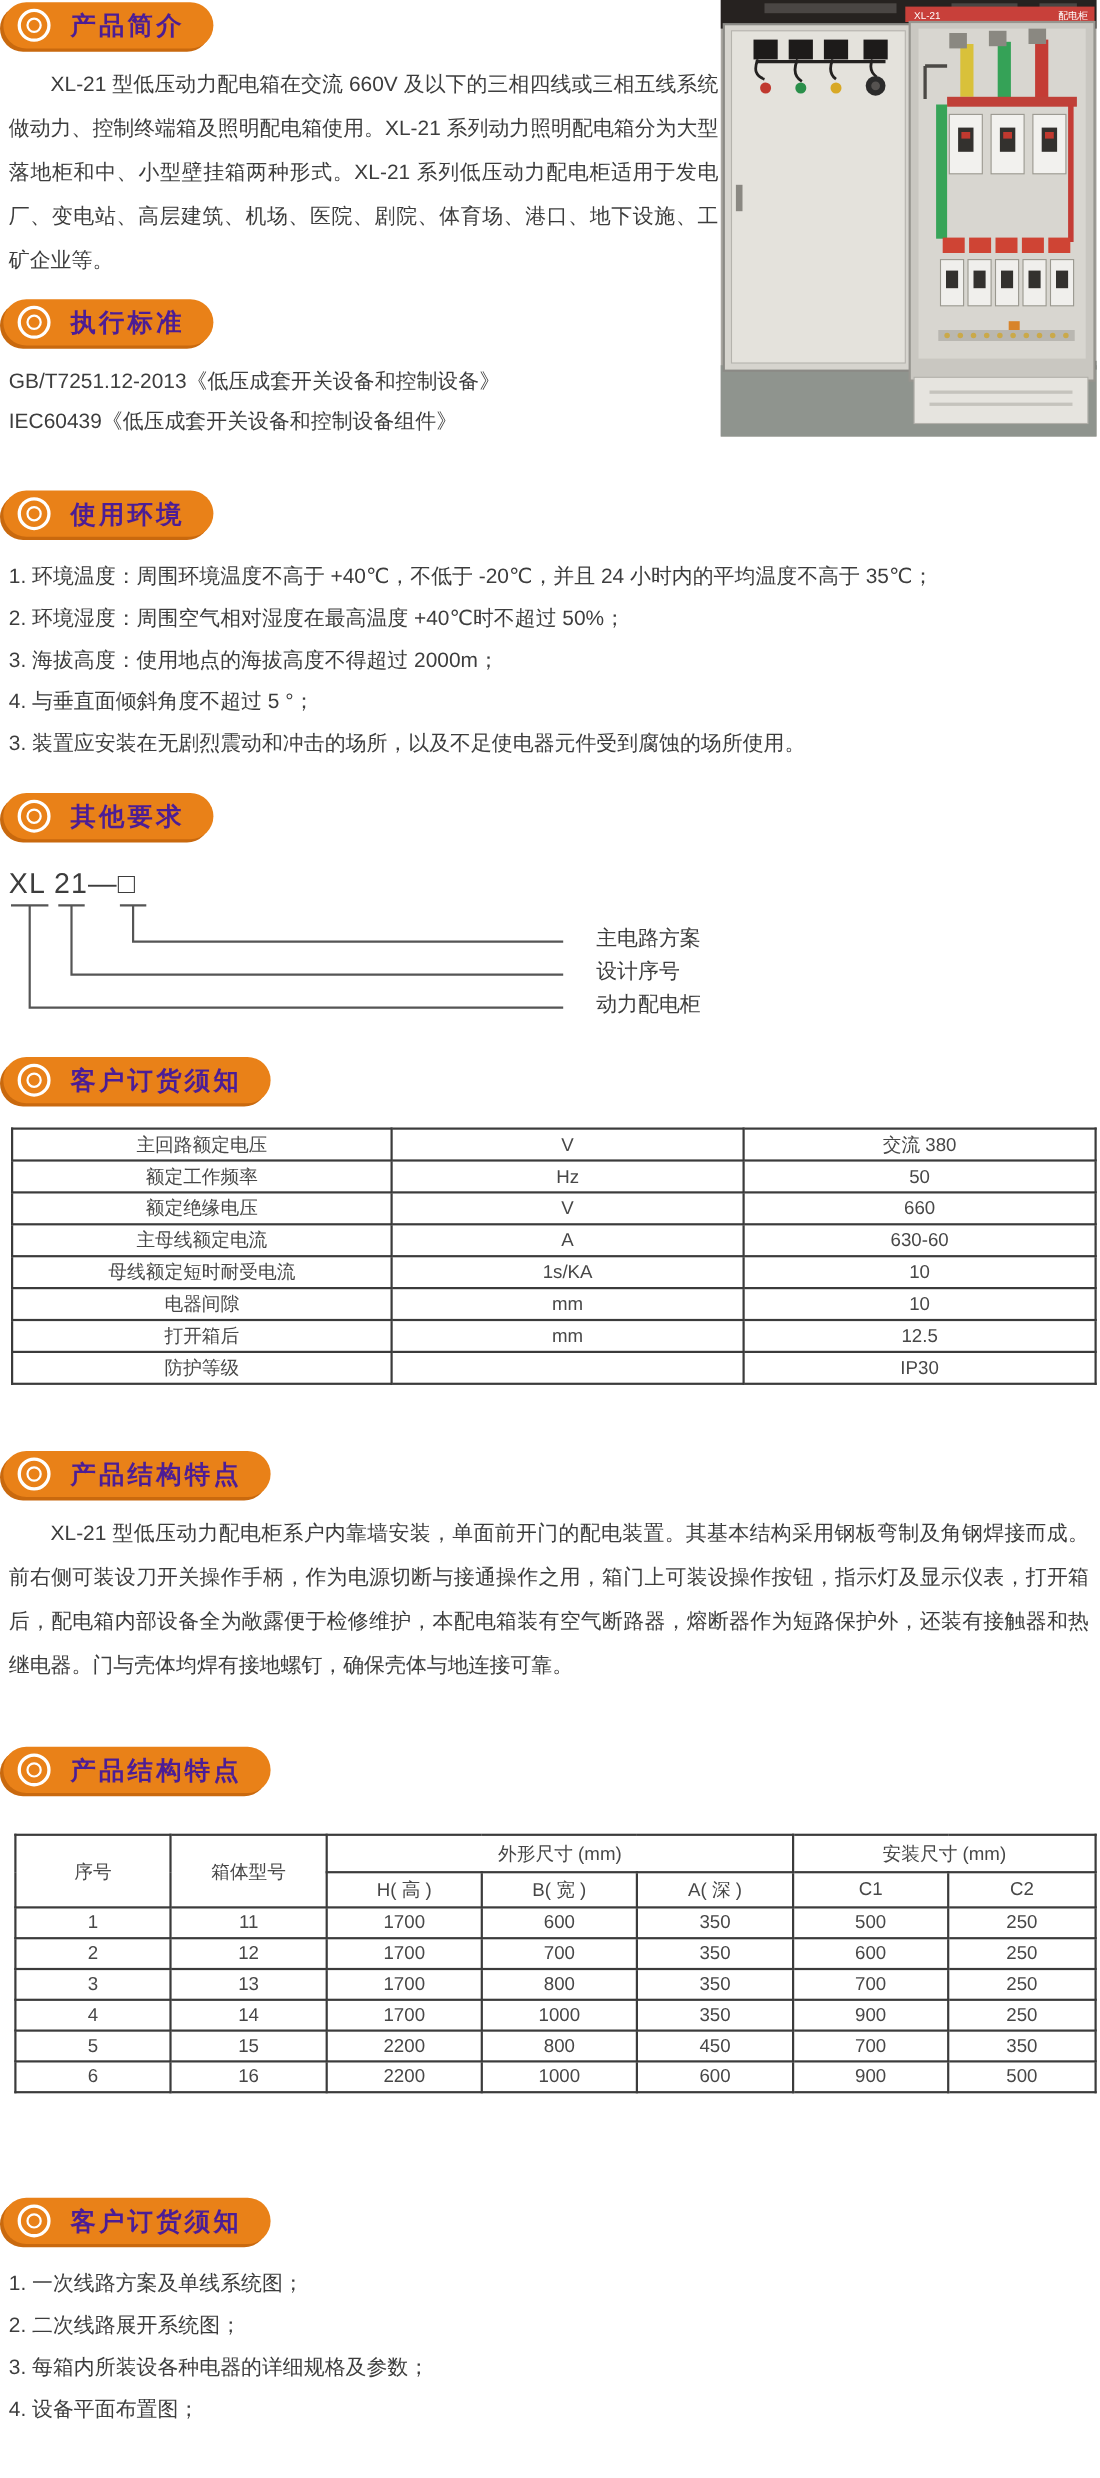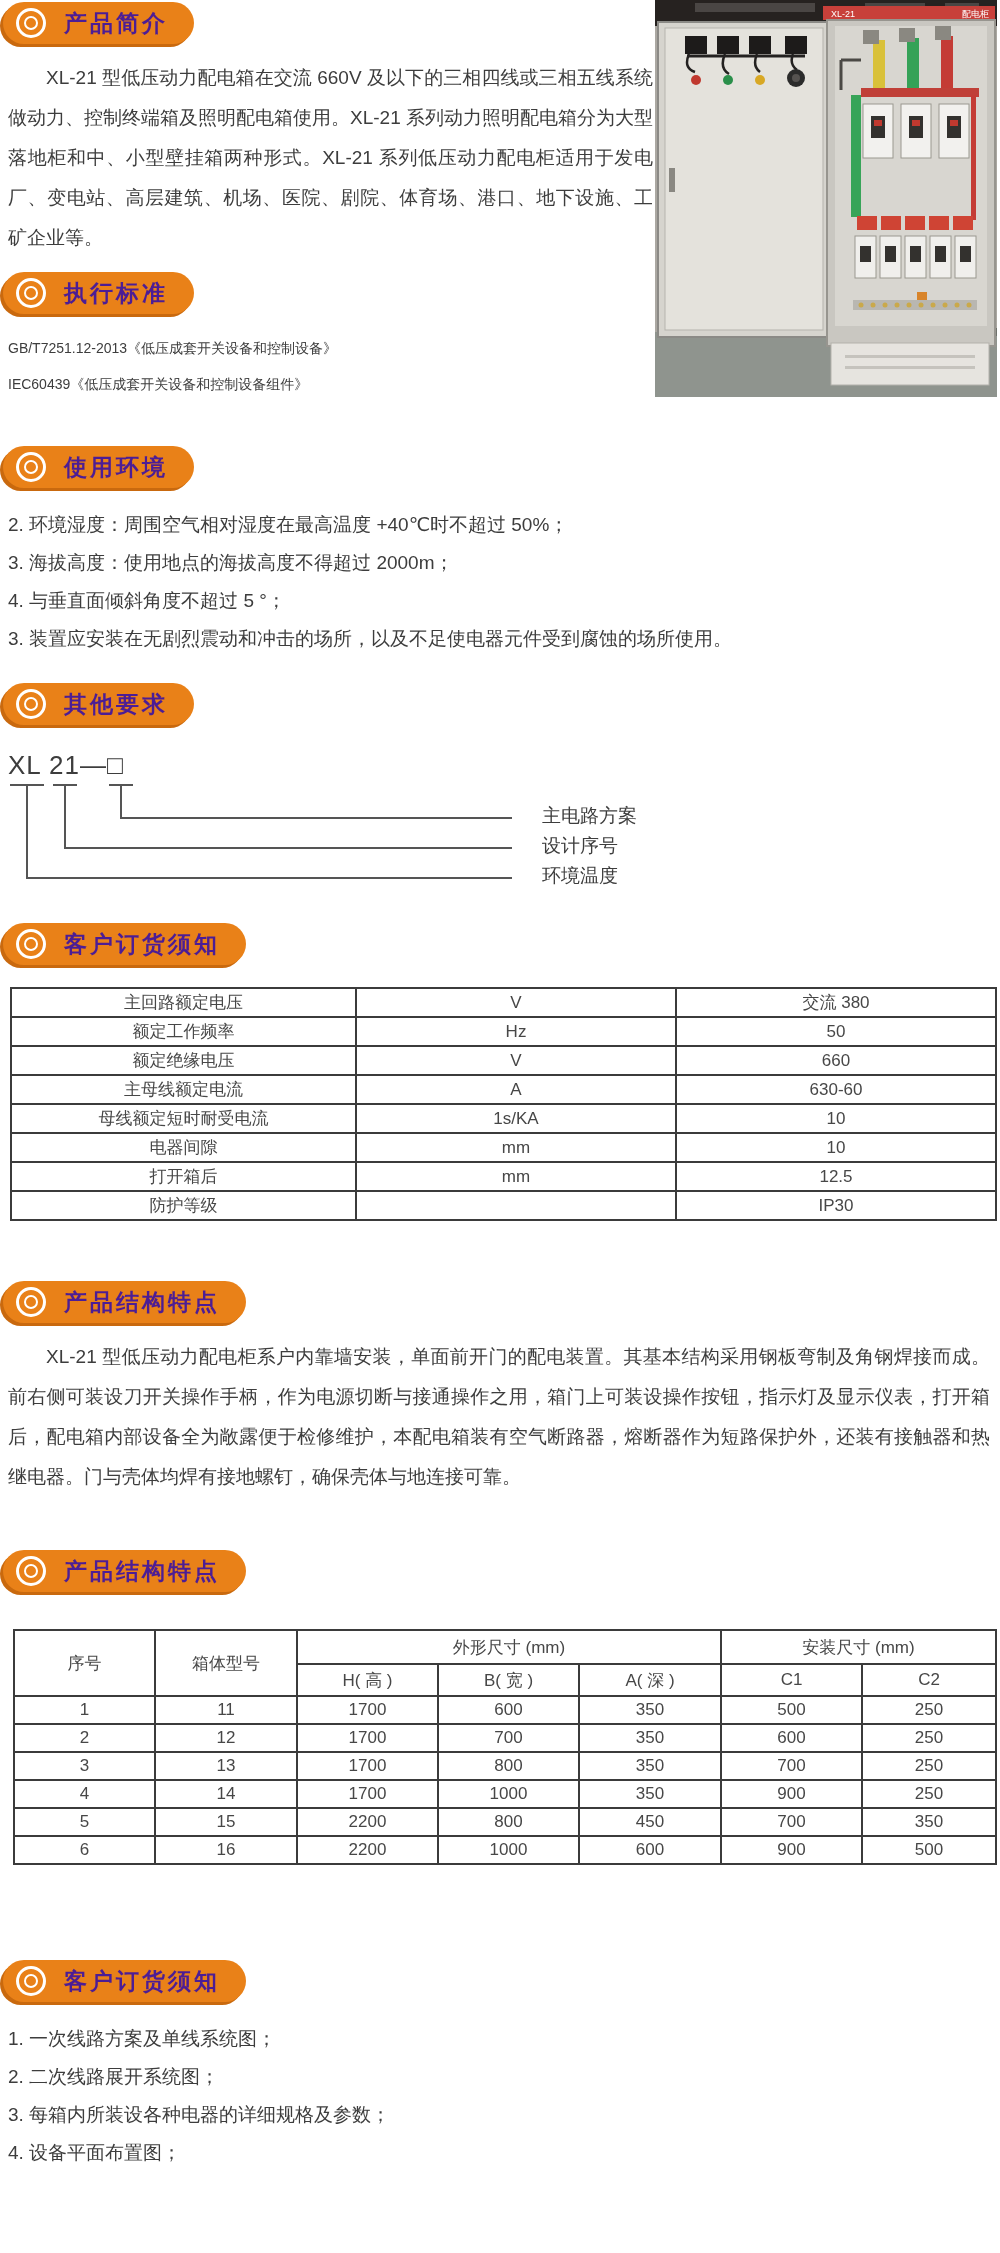--- a/index.html
+++ b/index.html
@@ -45,21 +45,21 @@
   .para{
     margin:14px 0 0 8px;
     font-size:19px;
     line-height:40px;
     text-align:justify;
     text-indent:2em;
     color:#3d3d3d;
   }
   .intro-para{width:645px;}
   .structure-para{width:982px;}
-  .std-lines{margin:16px 0 0 8px;font-size:14px;line-height:36px;color:#3d3d3d;}
+  .std-lines{margin:16px 0 0 8px;font-size:19px;line-height:36px;color:#3d3d3d;}
   .list{margin:18px 0 0 8px;font-size:19px;color:#3d3d3d;}
   .list .list-item{line-height:38px;}
   
   .photo{
     position:absolute;
     top:0;left:655px;
     width:342px;height:397px;
   }
   
   .model-diagram{
@@ -236,20 +236,21 @@
       <div class="list-item">IEC60439《低压成套开关设备和控制设备组件》</div>
     </div>
 
   <div class="badge-row mt-env-badge">
     <div class="badge">
       <span class="badge-icon"></span>
       <span>使用环境</span>
     </div>
   </div>
   <div class="list">
+      <div class="list-item">1. 环境温度：周围环境温度不高于 +40℃，不低于 -20℃，并且 24 小时内的平均温度不高于 35℃；</div>
       <div class="list-item">2. 环境湿度：周围空气相对湿度在最高温度 +40℃时不超过 50%；</div>
       <div class="list-item">3. 海拔高度：使用地点的海拔高度不得超过 2000m；</div>
       <div class="list-item">4. 与垂直面倾斜角度不超过 5 °；</div>
       <div class="list-item">3. 装置应安装在无剧烈震动和冲击的场所，以及不足使电器元件受到腐蚀的场所使用。</div>
     </div>
 
   <div class="badge-row mt-model-badge">
     <div class="badge">
       <span class="badge-icon"></span>
       <span>其他要求</span>
@@ -257,21 +258,21 @@
   </div>
   <div class="model-diagram">
     <div class="model-code">XL 21—□</div>
     <svg class="model-lines" width="520" height="110" viewBox="0 0 520 110">
       <path d="M2 2 H36 M19 2 V95 H504" stroke="#555" stroke-width="2" fill="none"></path>
       <path d="M45 2 H69 M57 2 V65 H504" stroke="#555" stroke-width="2" fill="none"></path>
       <path d="M101 2 H125 M113 2 V35 H504" stroke="#555" stroke-width="2" fill="none"></path>
     </svg>
     <span class="model-label l1">主电路方案</span>
     <span class="model-label l2">设计序号</span>
-    <span class="model-label l3">环境温度</span>
+    <span class="model-label l3">动力配电柜</span>
   </div>
 
   <div class="badge-row mt-order-badge">
     <div class="badge">
       <span class="badge-icon"></span>
       <span>客户订货须知</span>
     </div>
   </div>
   <table class="params-table">
     <colgroup>

